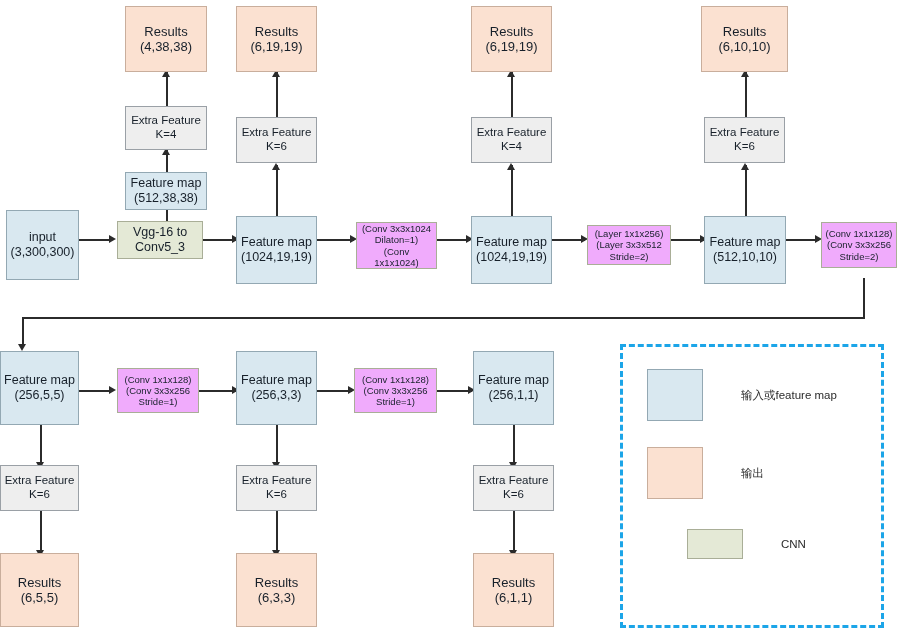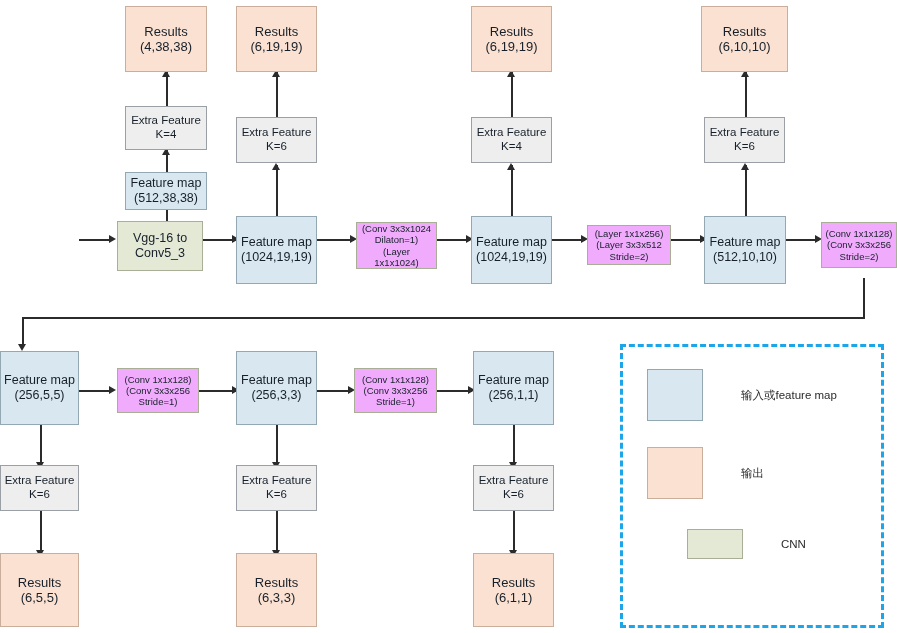--- a/index.html
+++ b/index.html
@@ -249,35 +249,39 @@
   <div class="node n-extra" style="left:704px; top:117px; width:81px; height:46px;">
     <span class="l1">Extra Feature</span>
     <span class="l2">K=6</span>
   </div>
 
   <div class="node n-fmap" style="left:125px; top:172px; width:82px; height:38px;">
     <span class="l1">Feature map</span>
     <span class="l2">(512,38,38)</span>
   </div>
 
-
-  <div class="node n-vgg" style="left:117px; top:221px; width:86px; height:50px;">
+  <div class="node n-fmap" style="left:6px; top:210px; width:73px; height:70px;">
+    <span class="l1">input</span>
+    <span class="l2">(3,300,300)</span>
+  </div>
+
+  <div class="node n-vgg" style="left:117px; top:221px; width:86px; height:38px;">
     <span class="l1">Vgg-16 to</span>
     <span class="l2">Conv5_3</span>
   </div>
 
   <div class="node n-fmap" style="left:236px; top:216px; width:81px; height:68px;">
     <span class="l1">Feature map</span>
     <span class="l2">(1024,19,19)</span>
   </div>
 
   <div class="node n-cnn" style="left:356px; top:222px; width:81px; height:47px;">
     <span class="l1">(Conv 3x3x1024</span>
     <span class="l2">Dilaton=1)</span>
-    <span class="l3">(Layer</span>
+    <span class="l3">(Conv</span>
     <span class="l4">1x1x1024)</span>
   </div>
 
   <div class="node n-fmap" style="left:471px; top:216px; width:81px; height:68px;">
     <span class="l1">Feature map</span>
     <span class="l2">(1024,19,19)</span>
   </div>
 
   <div class="node n-cnn" style="left:587px; top:225px; width:84px; height:40px;">
     <span class="l1">(Layer 1x1x256)</span>

